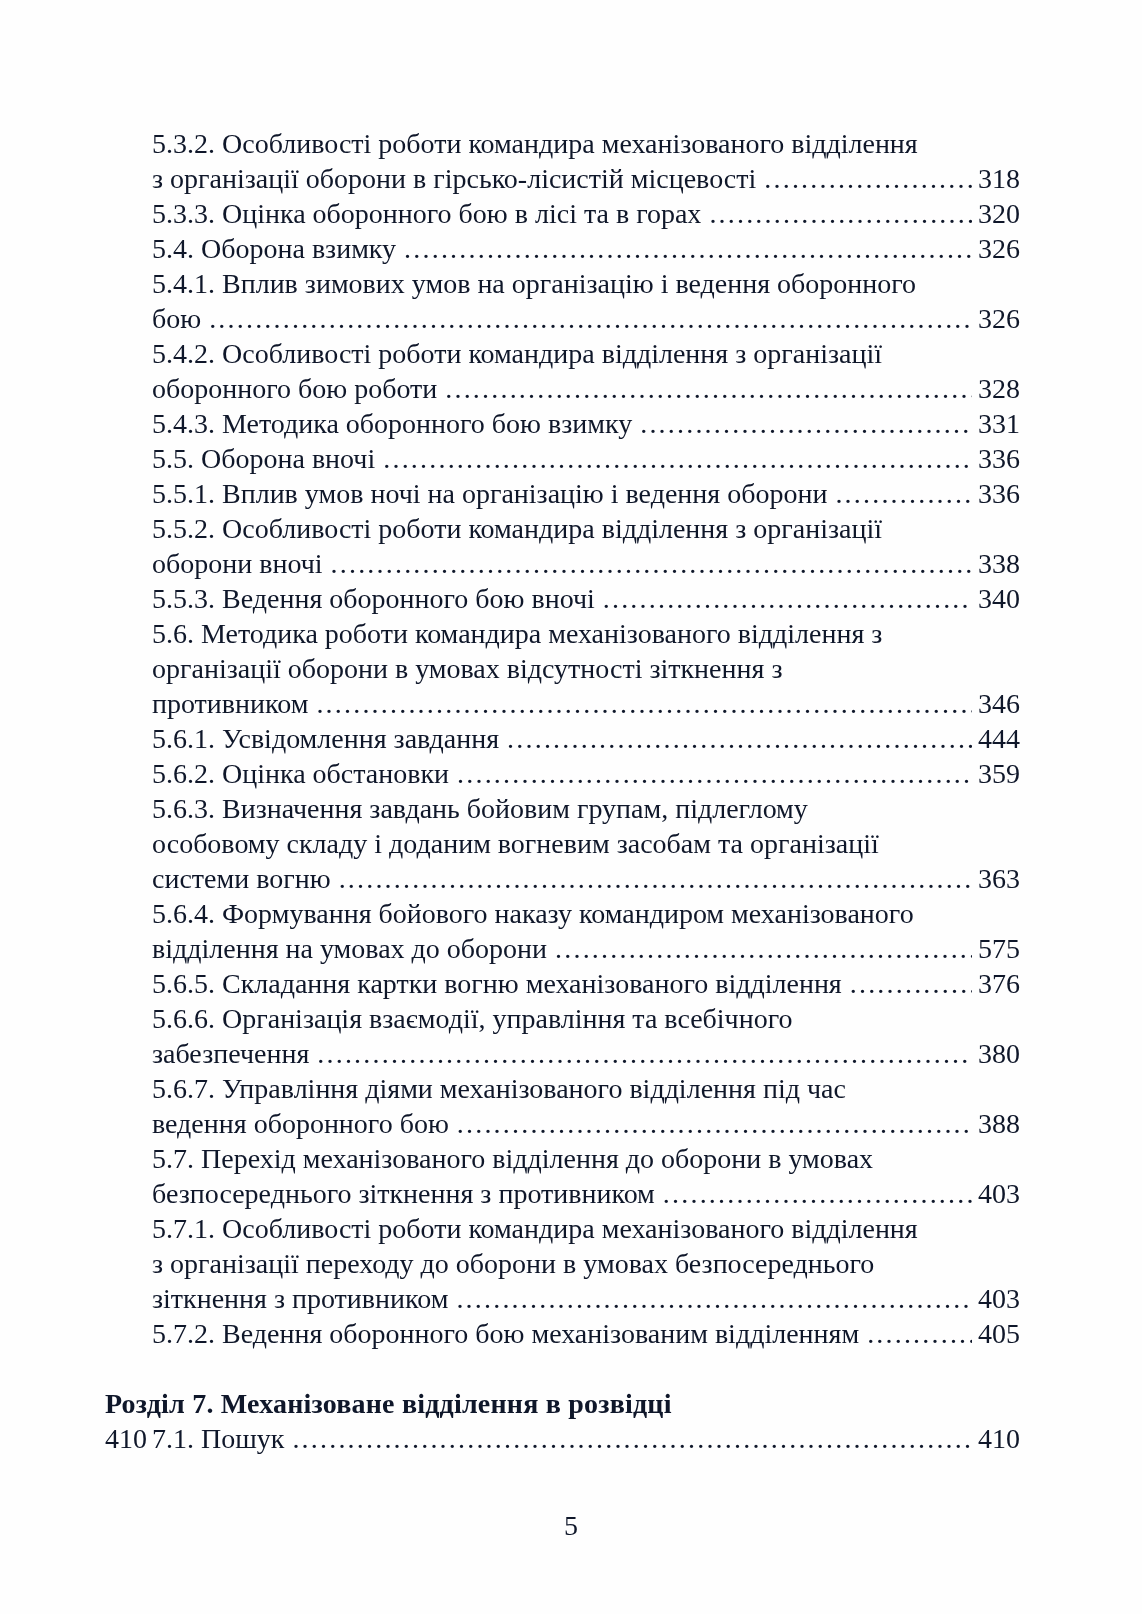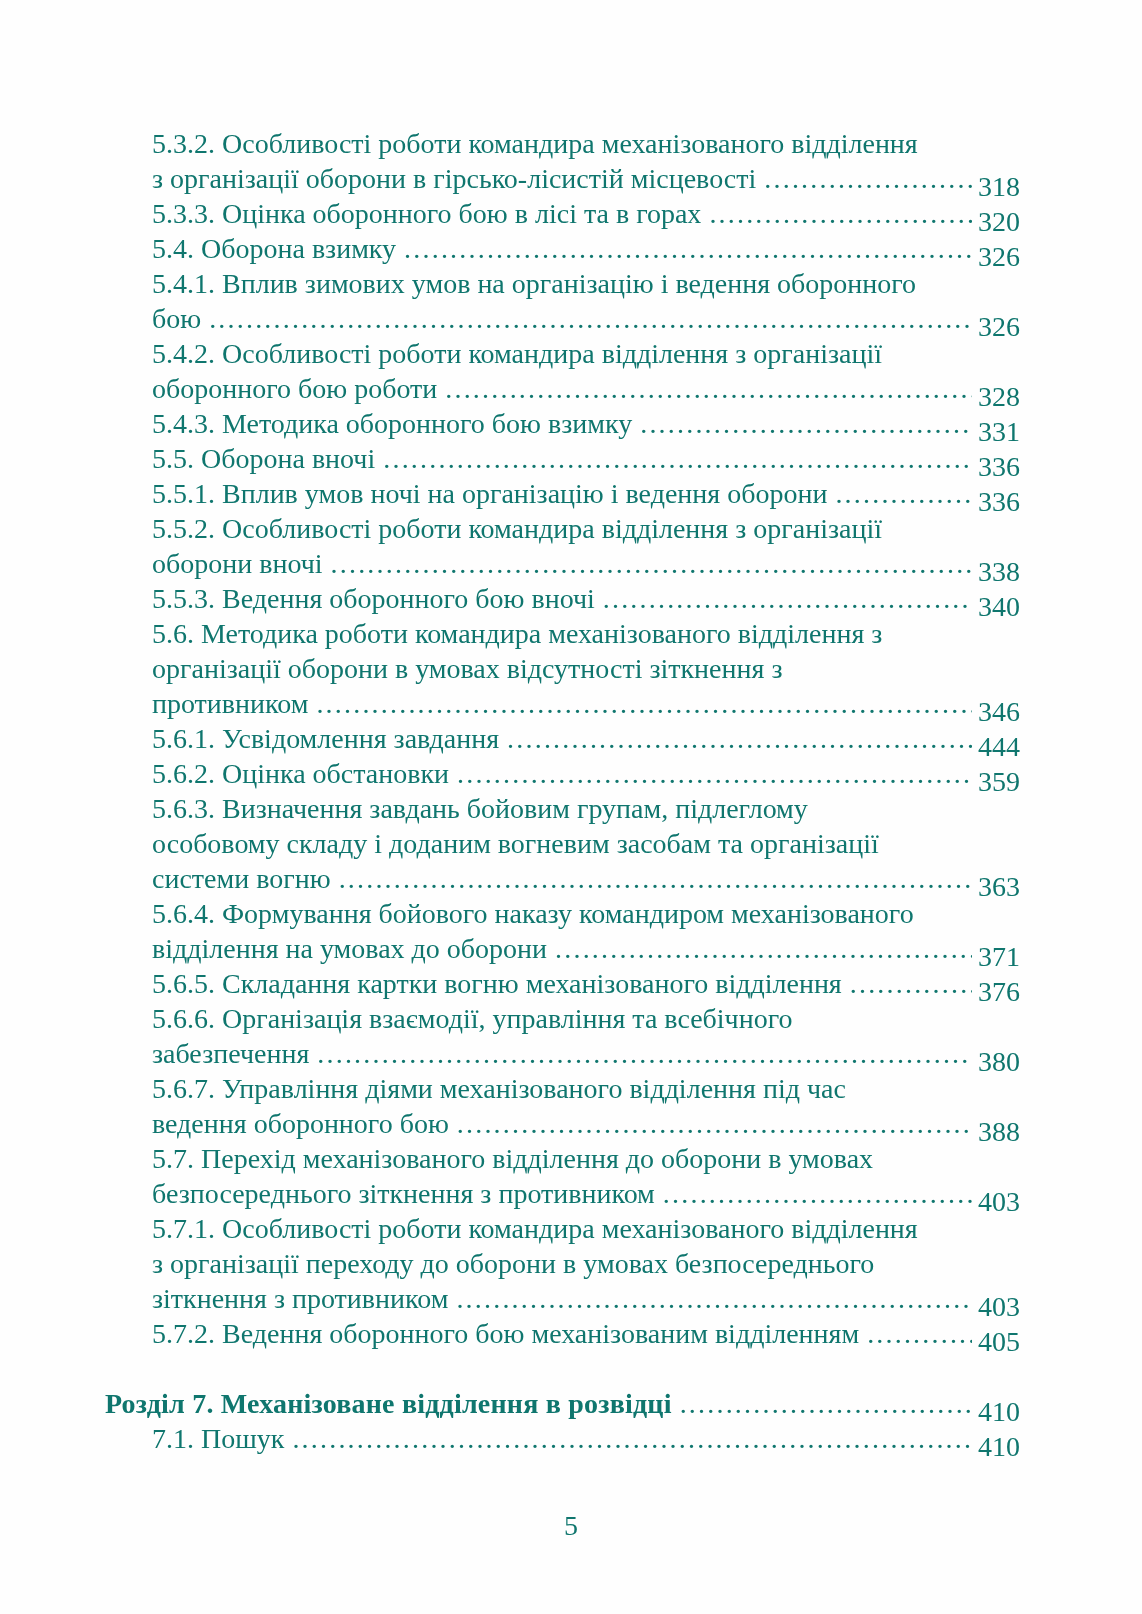--- a/index.html
+++ b/index.html
@@ -3,55 +3,55 @@
 <meta charset="utf-8">
 <style>
   html, body { margin: 0; padding: 0; background: #e8e8e8; }
   .page {
     position: relative;
     width: 1142px;
     height: 1614px;
     margin: 0 auto;
     background: #fefefe;
     font-family: "Liberation Serif", "DejaVu Serif", serif;
-    color: #0f766e;
+    color: #0f172a;
     overflow: hidden;
   }
   .toc {
     position: absolute;
     left: 105px;
     top: 126px;
     width: 915px;
   }
   .toc-line {
     display: flex;
     align-items: stretch;
     height: 35px;
     line-height: 35px;
     font-size: 28px;
     white-space: nowrap;
     padding-left: 47px;
     box-sizing: border-box;
   }
-  .toc-line.chapter { padding-left: 0; }
+  .toc-line.chapter { padding-left: 0; flex-direction: column; }
   .toc-line.chapter .toc-text { font-weight: bold; letter-spacing: 0.2px; }
   .toc-line.spacer { visibility: hidden; }
   .toc-text { flex: 0 0 auto; }
   .leader-dots {
     flex: 1 1 auto;
     min-width: 0;
     overflow: hidden;
     margin-left: 8px;
     margin-right: 6px;
   }
   .leader-dots::after {
     content: "......................................................................................................................................................................";
     letter-spacing: 2.2px;
   }
-  .page-num { flex: 0 0 auto; margin-top: 8px; }
+  .page-num { flex: 0 0 auto; }
   .footer-folio {
     position: absolute;
     top: 1508px;
     left: 0;
     width: 100%;
     text-align: center;
     font-size: 28px;
     line-height: 35px;
   }
 </style>
@@ -163,21 +163,21 @@
       <span class="leader-dots"></span>
       <span class="page-num">363</span>
     </div>
       <div class="toc-line">
       <span class="toc-text">5.6.4. Формування бойового наказу командиром механізованого</span>
 
     </div>
       <div class="toc-line">
       <span class="toc-text">відділення на умовах до оборони</span>
       <span class="leader-dots"></span>
-      <span class="page-num">371</span>
+      <span class="page-num">575</span>
     </div>
       <div class="toc-line">
       <span class="toc-text">5.6.5. Складання картки вогню механізованого відділення</span>
       <span class="leader-dots"></span>
       <span class="page-num">376</span>
     </div>
       <div class="toc-line">
       <span class="toc-text">5.6.6. Організація взаємодії, управління та всебічного</span>
 
     </div>

